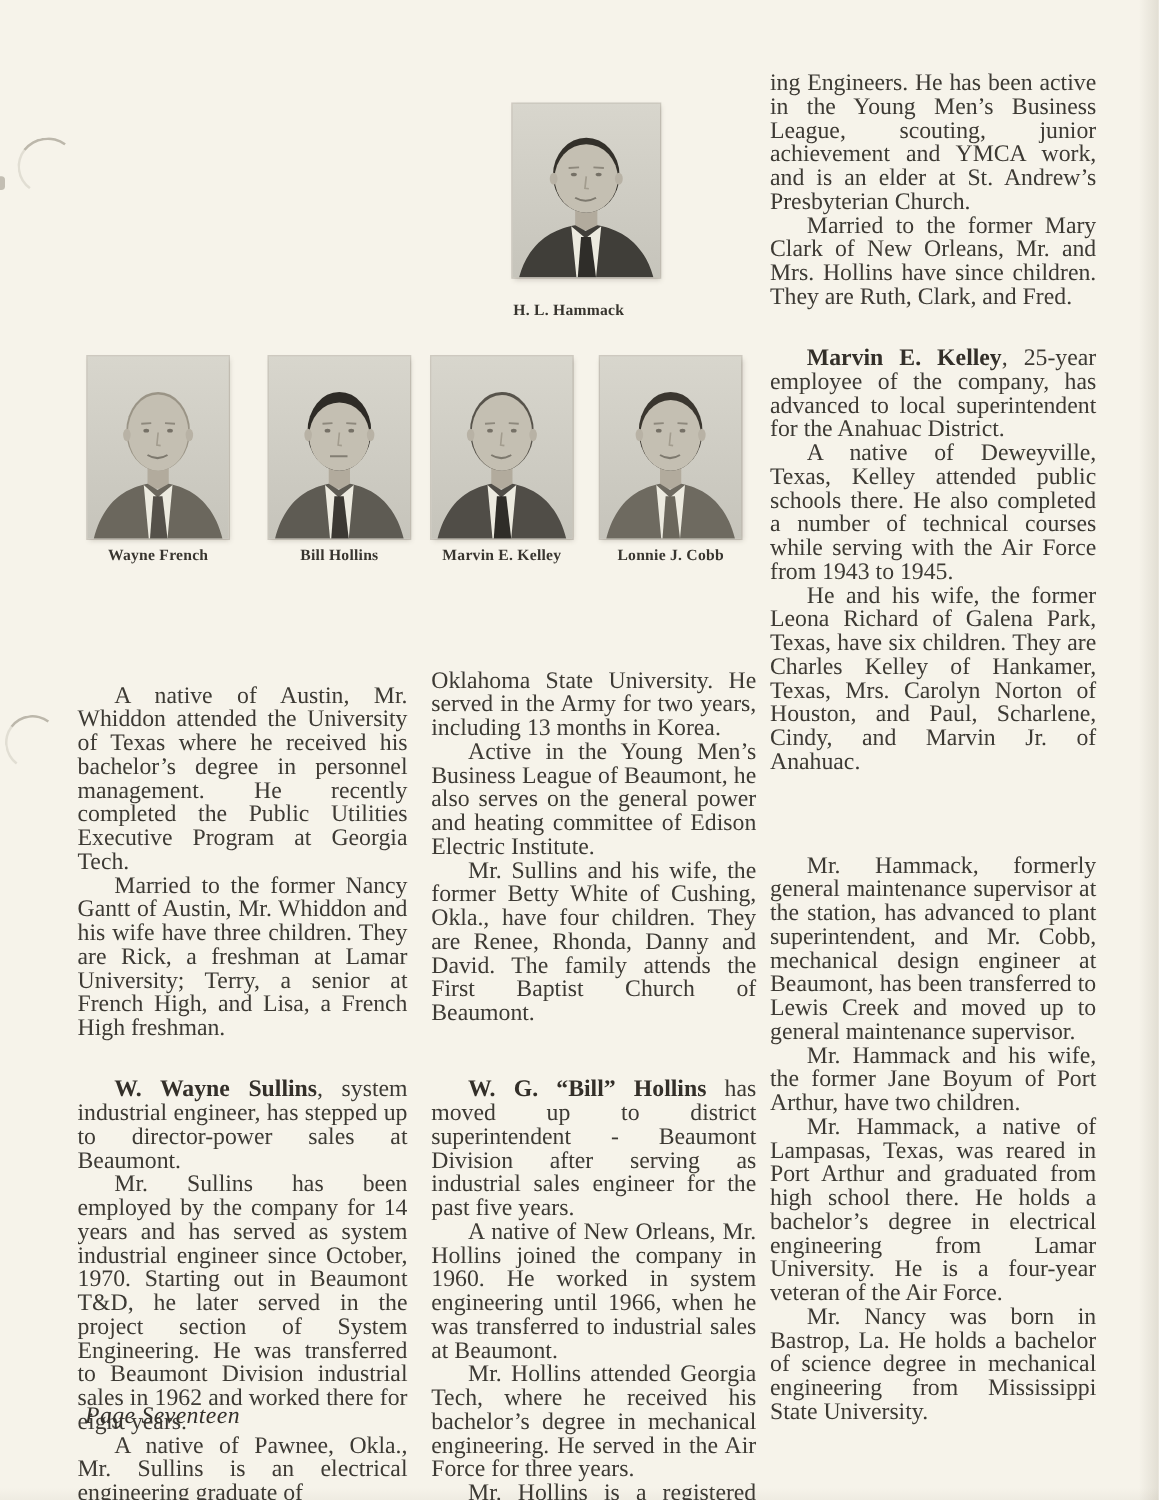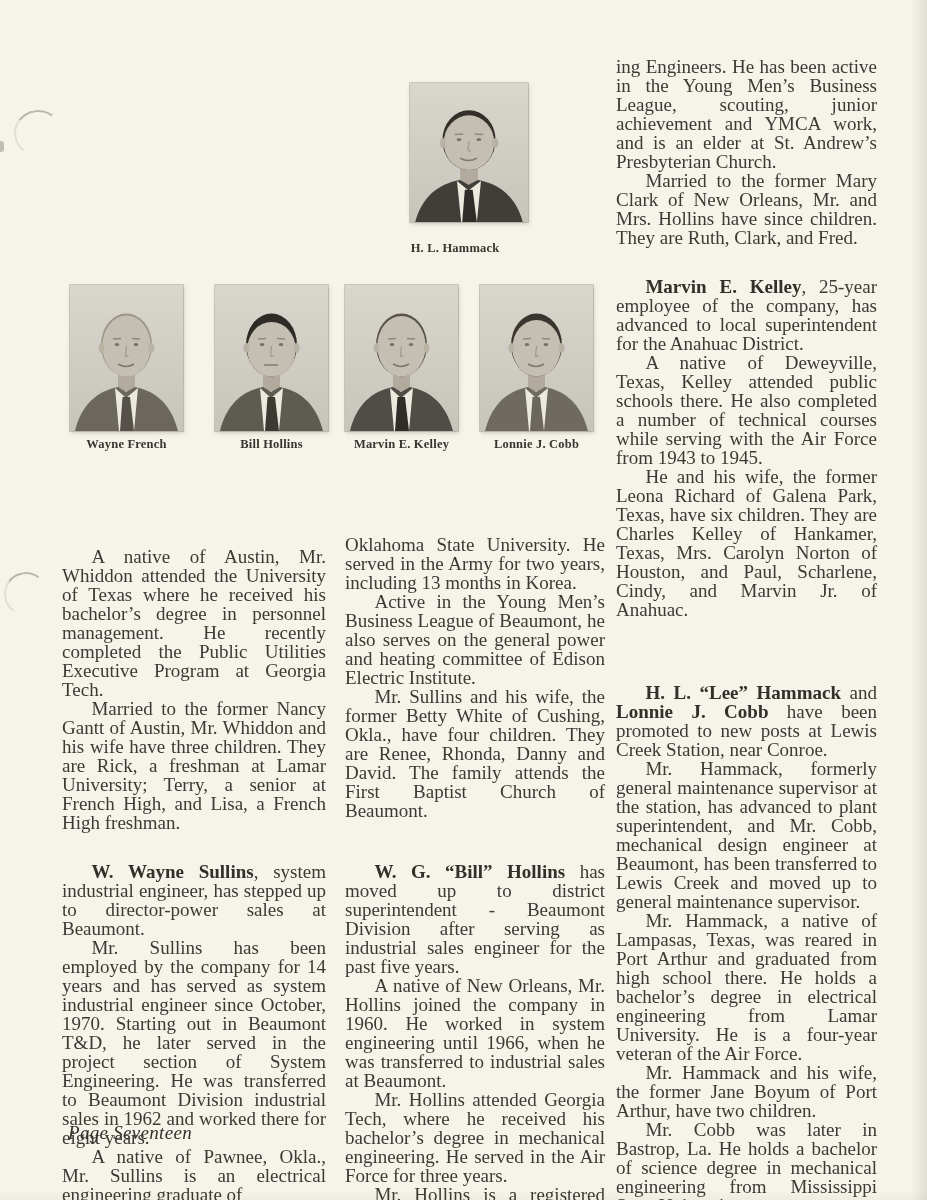--- a/index.html
+++ b/index.html
@@ -270,23 +270,22 @@
       <div class="section">
         <p class="no-indent"><span>ing Engineers. He has been active in the Young Men’s Business League, scouting, junior achievement and YMCA work, and is an elder at St. Andrew’s Presbyterian Church.</span></p>
         <p><span>Married to the former Mary Clark of New Orleans, Mr. and Mrs. Hollins have since children. They are Ruth, Clark, and Fred.</span></p>
       </div>
       <div class="section gap-normal">
         <p><b>Marvin E. Kelley</b><span>, 25-year employee of the company, has advanced to local superintendent for the Anahuac District.</span></p>
         <p><span>A native of Deweyville, Texas, Kelley attended public schools there. He also completed a number of technical courses while serving with the Air Force from 1943 to 1945.</span></p>
         <p><span>He and his wife, the former Leona Richard of Galena Park, Texas, have six children. They are Charles Kelley of Hankamer, Texas, Mrs. Carolyn Norton of Houston, and Paul, Scharlene, Cindy, and Marvin Jr. of Anahuac.</span></p>
       </div>
       <div class="section gap-large">
-        <p><b>H. L. “Lee” Hammack</b><span> and </span><b>Lonnie J. Cobb</b><span> have been promoted to new posts at Lewis Creek Station, near Conroe.</span></p>
         <p><span>Mr. Hammack, formerly general maintenance supervisor at the station, has advanced to plant superintendent, and Mr. Cobb, mechanical design engineer at Beaumont, has been transferred to Lewis Creek and moved up to general maintenance supervisor.</span></p>
+        <p><span>Mr. Hammack and his wife, the former Jane Boyum of Port Arthur, have two children.</span></p>
         <p><span>Mr. Hammack, a native of Lampasas, Texas, was reared in Port Arthur and graduated from high school there. He holds a bachelor’s degree in electrical engineering from Lamar University. He is a four-year veteran of the Air Force.</span></p>
-        <p><span>Mr. Hammack and his wife, the former Jane Boyum of Port Arthur, have two children.</span></p>
-        <p><span>Mr. Cobb was later in Bastrop, La. He holds a bachelor of science degree in mechanical engineering from Mississippi State University.</span></p>
+        <p><span>Mr. Nancy was born in Bastrop, La. He holds a bachelor of science degree in mechanical engineering from Mississippi State University.</span></p>
       </div>
     </div>
 
   <div id="page-footer">Page Seventeen</div>
 
 </div>
 
 </body></html>

